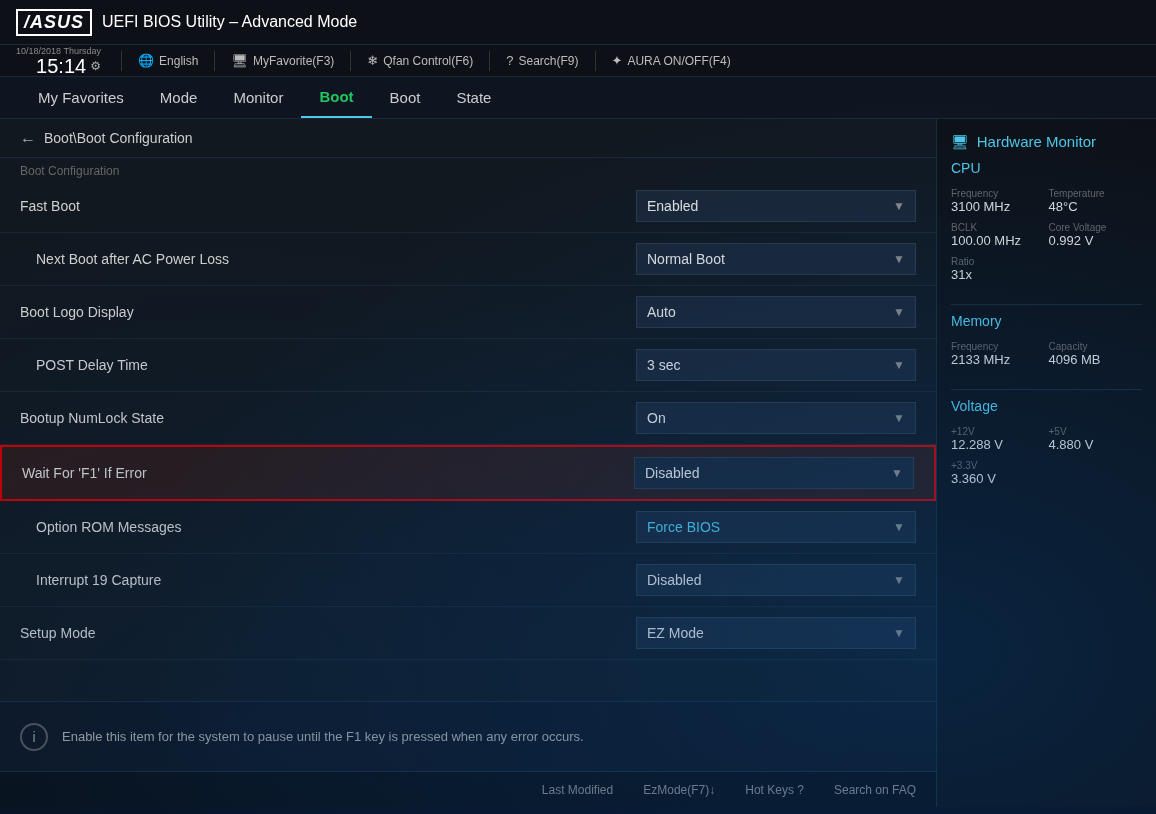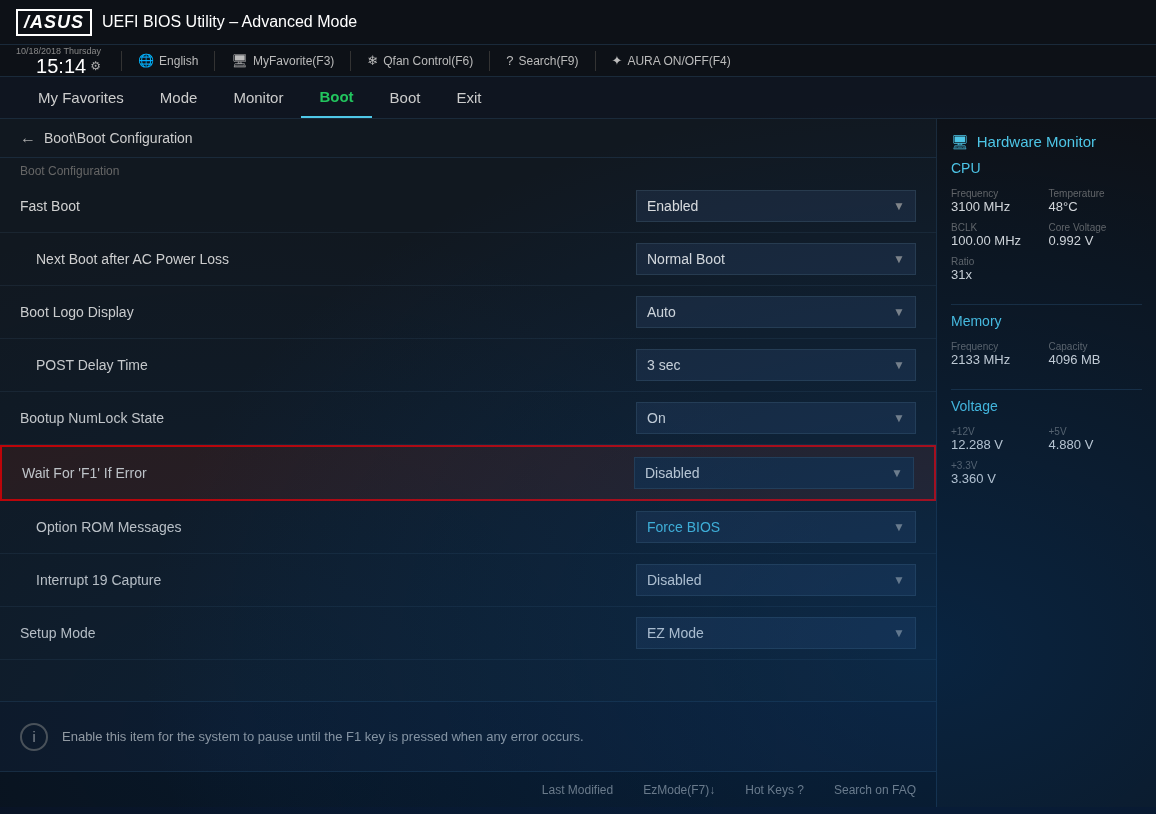--- a/index.html
+++ b/index.html
@@ -408,21 +408,21 @@
   <div class="nav-item">
     <span>Monitor</span>
   </div>
   <div class="nav-item active">
     <span>Boot</span>
   </div>
   <div class="nav-item">
     <span>Boot</span>
   </div>
   <div class="nav-item">
-    <span>Exit</span>
+    <span>State</span>
   </div>
 </div>
 
 <div class="main-layout">
 
   <div class="content-area">
 
     <div class="breadcrumb-bar">
       <span class="back-arrow">←</span>
       <span>Boot\Boot Configuration</span>

